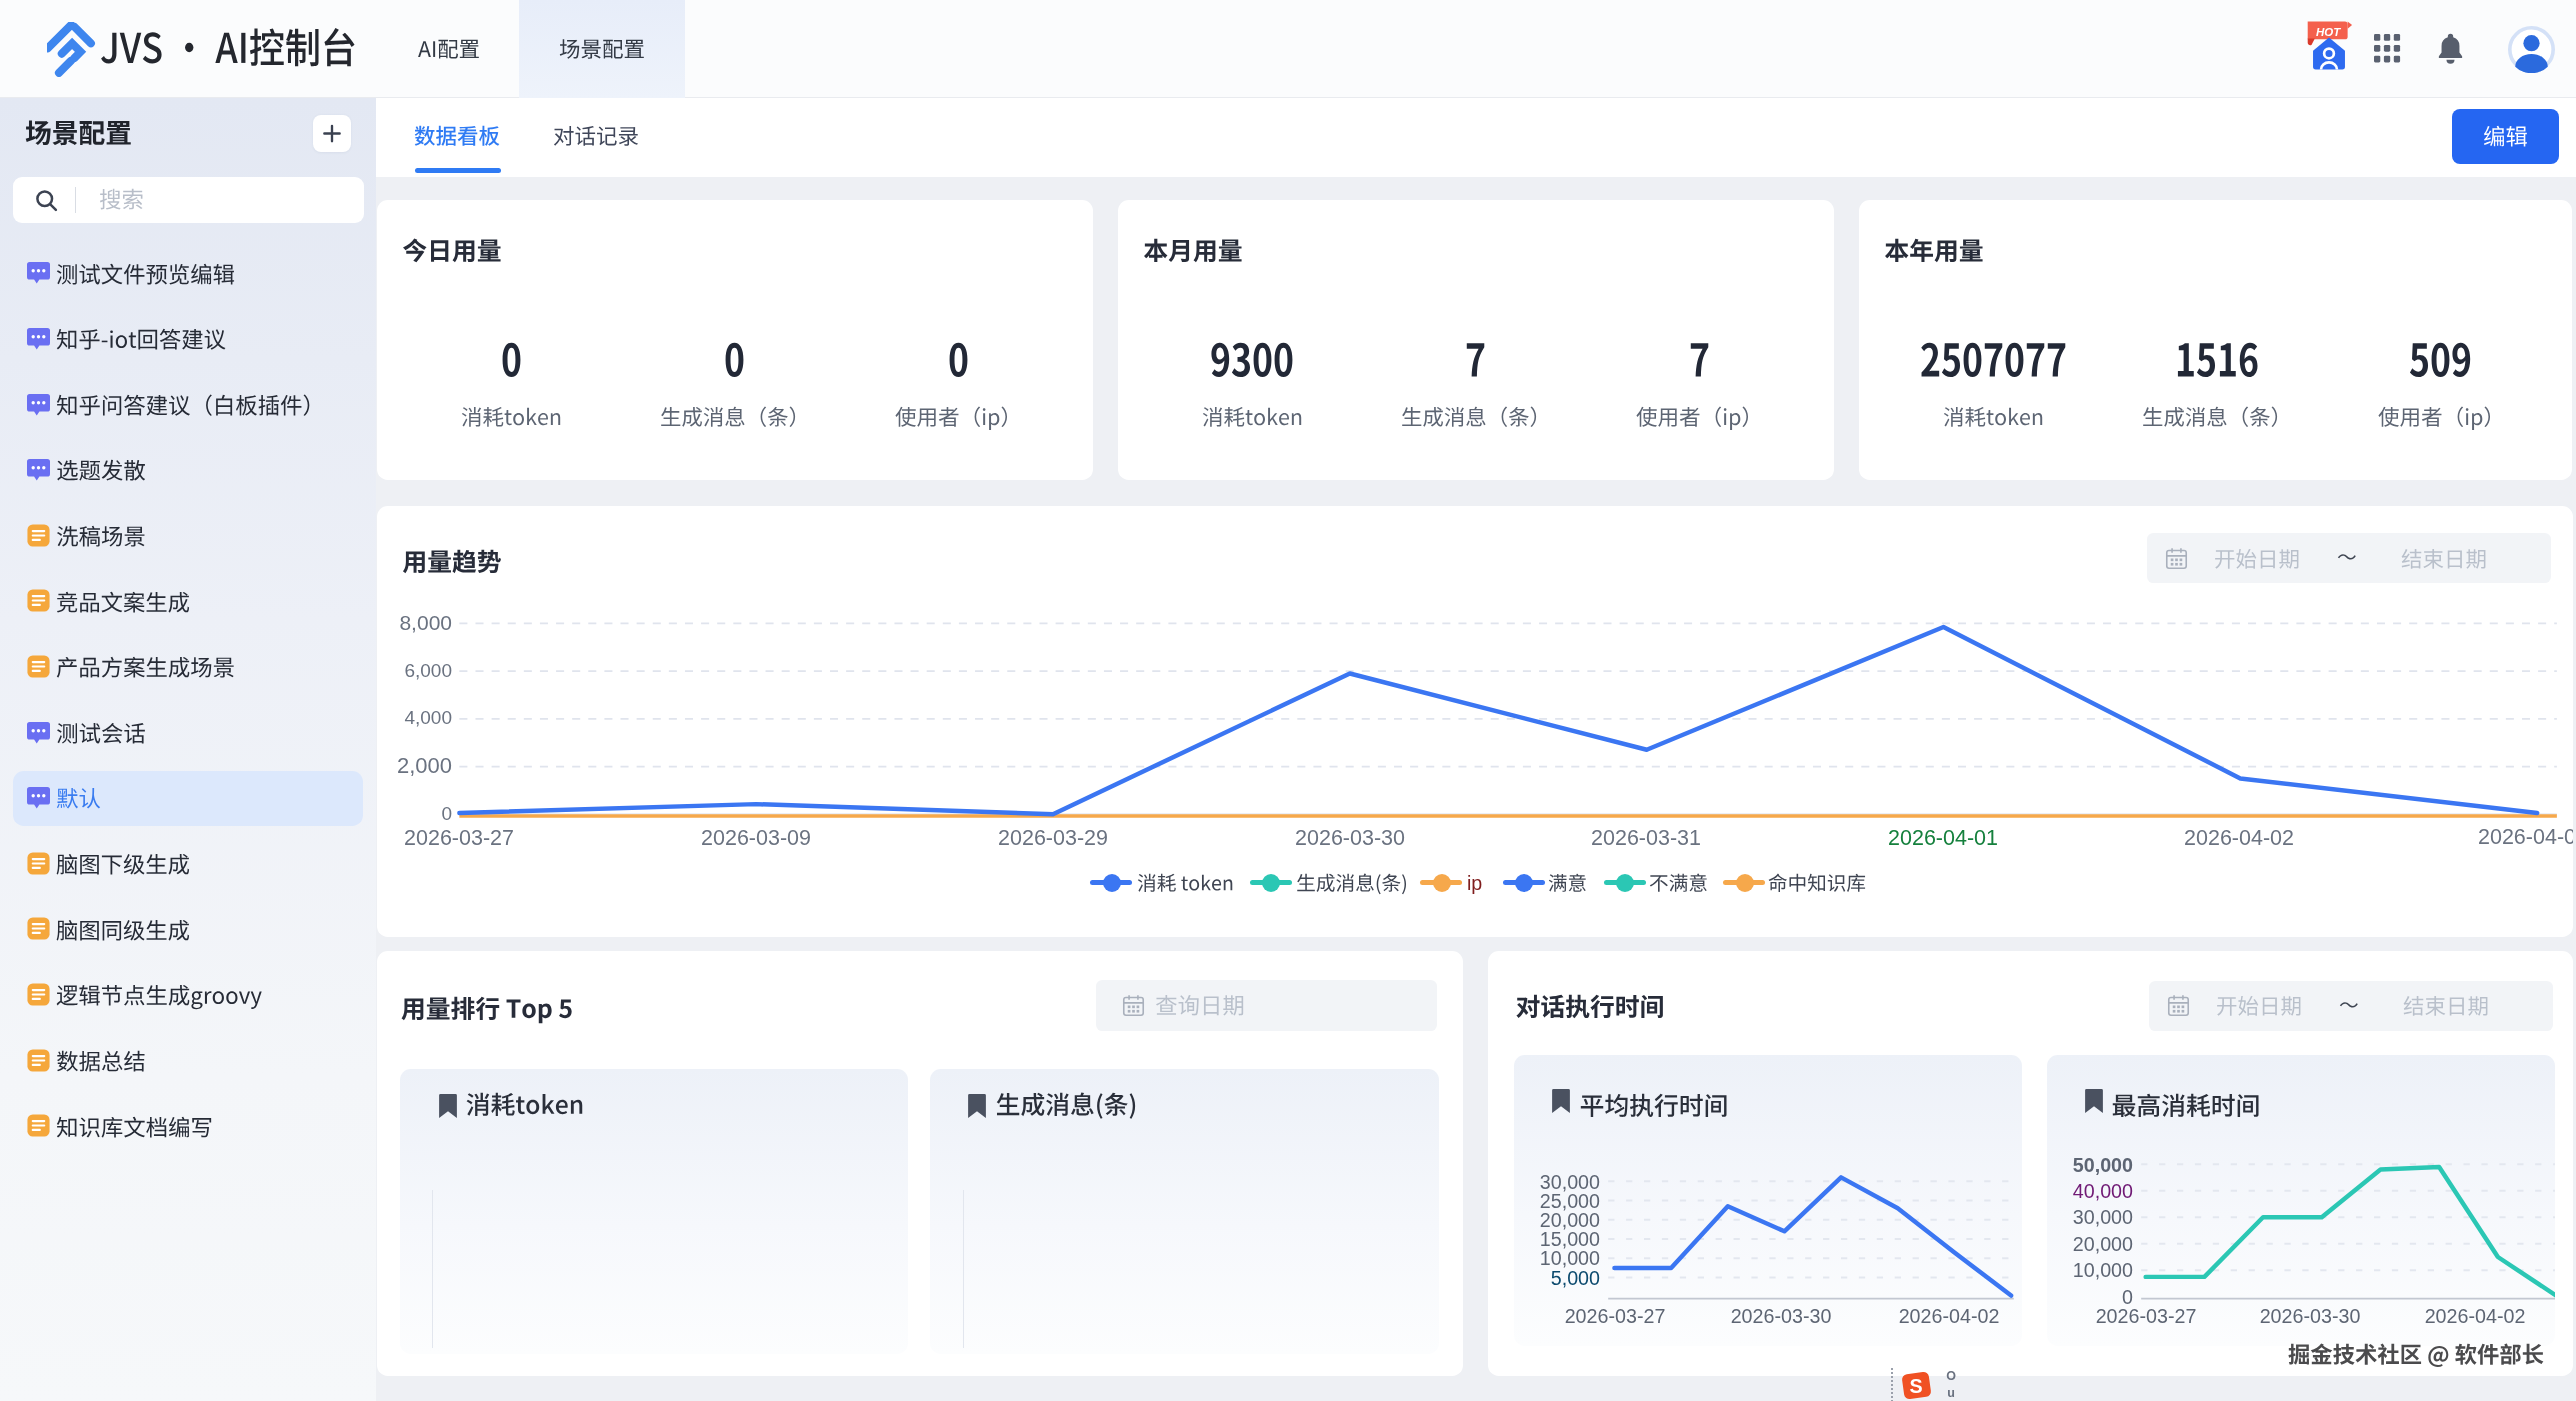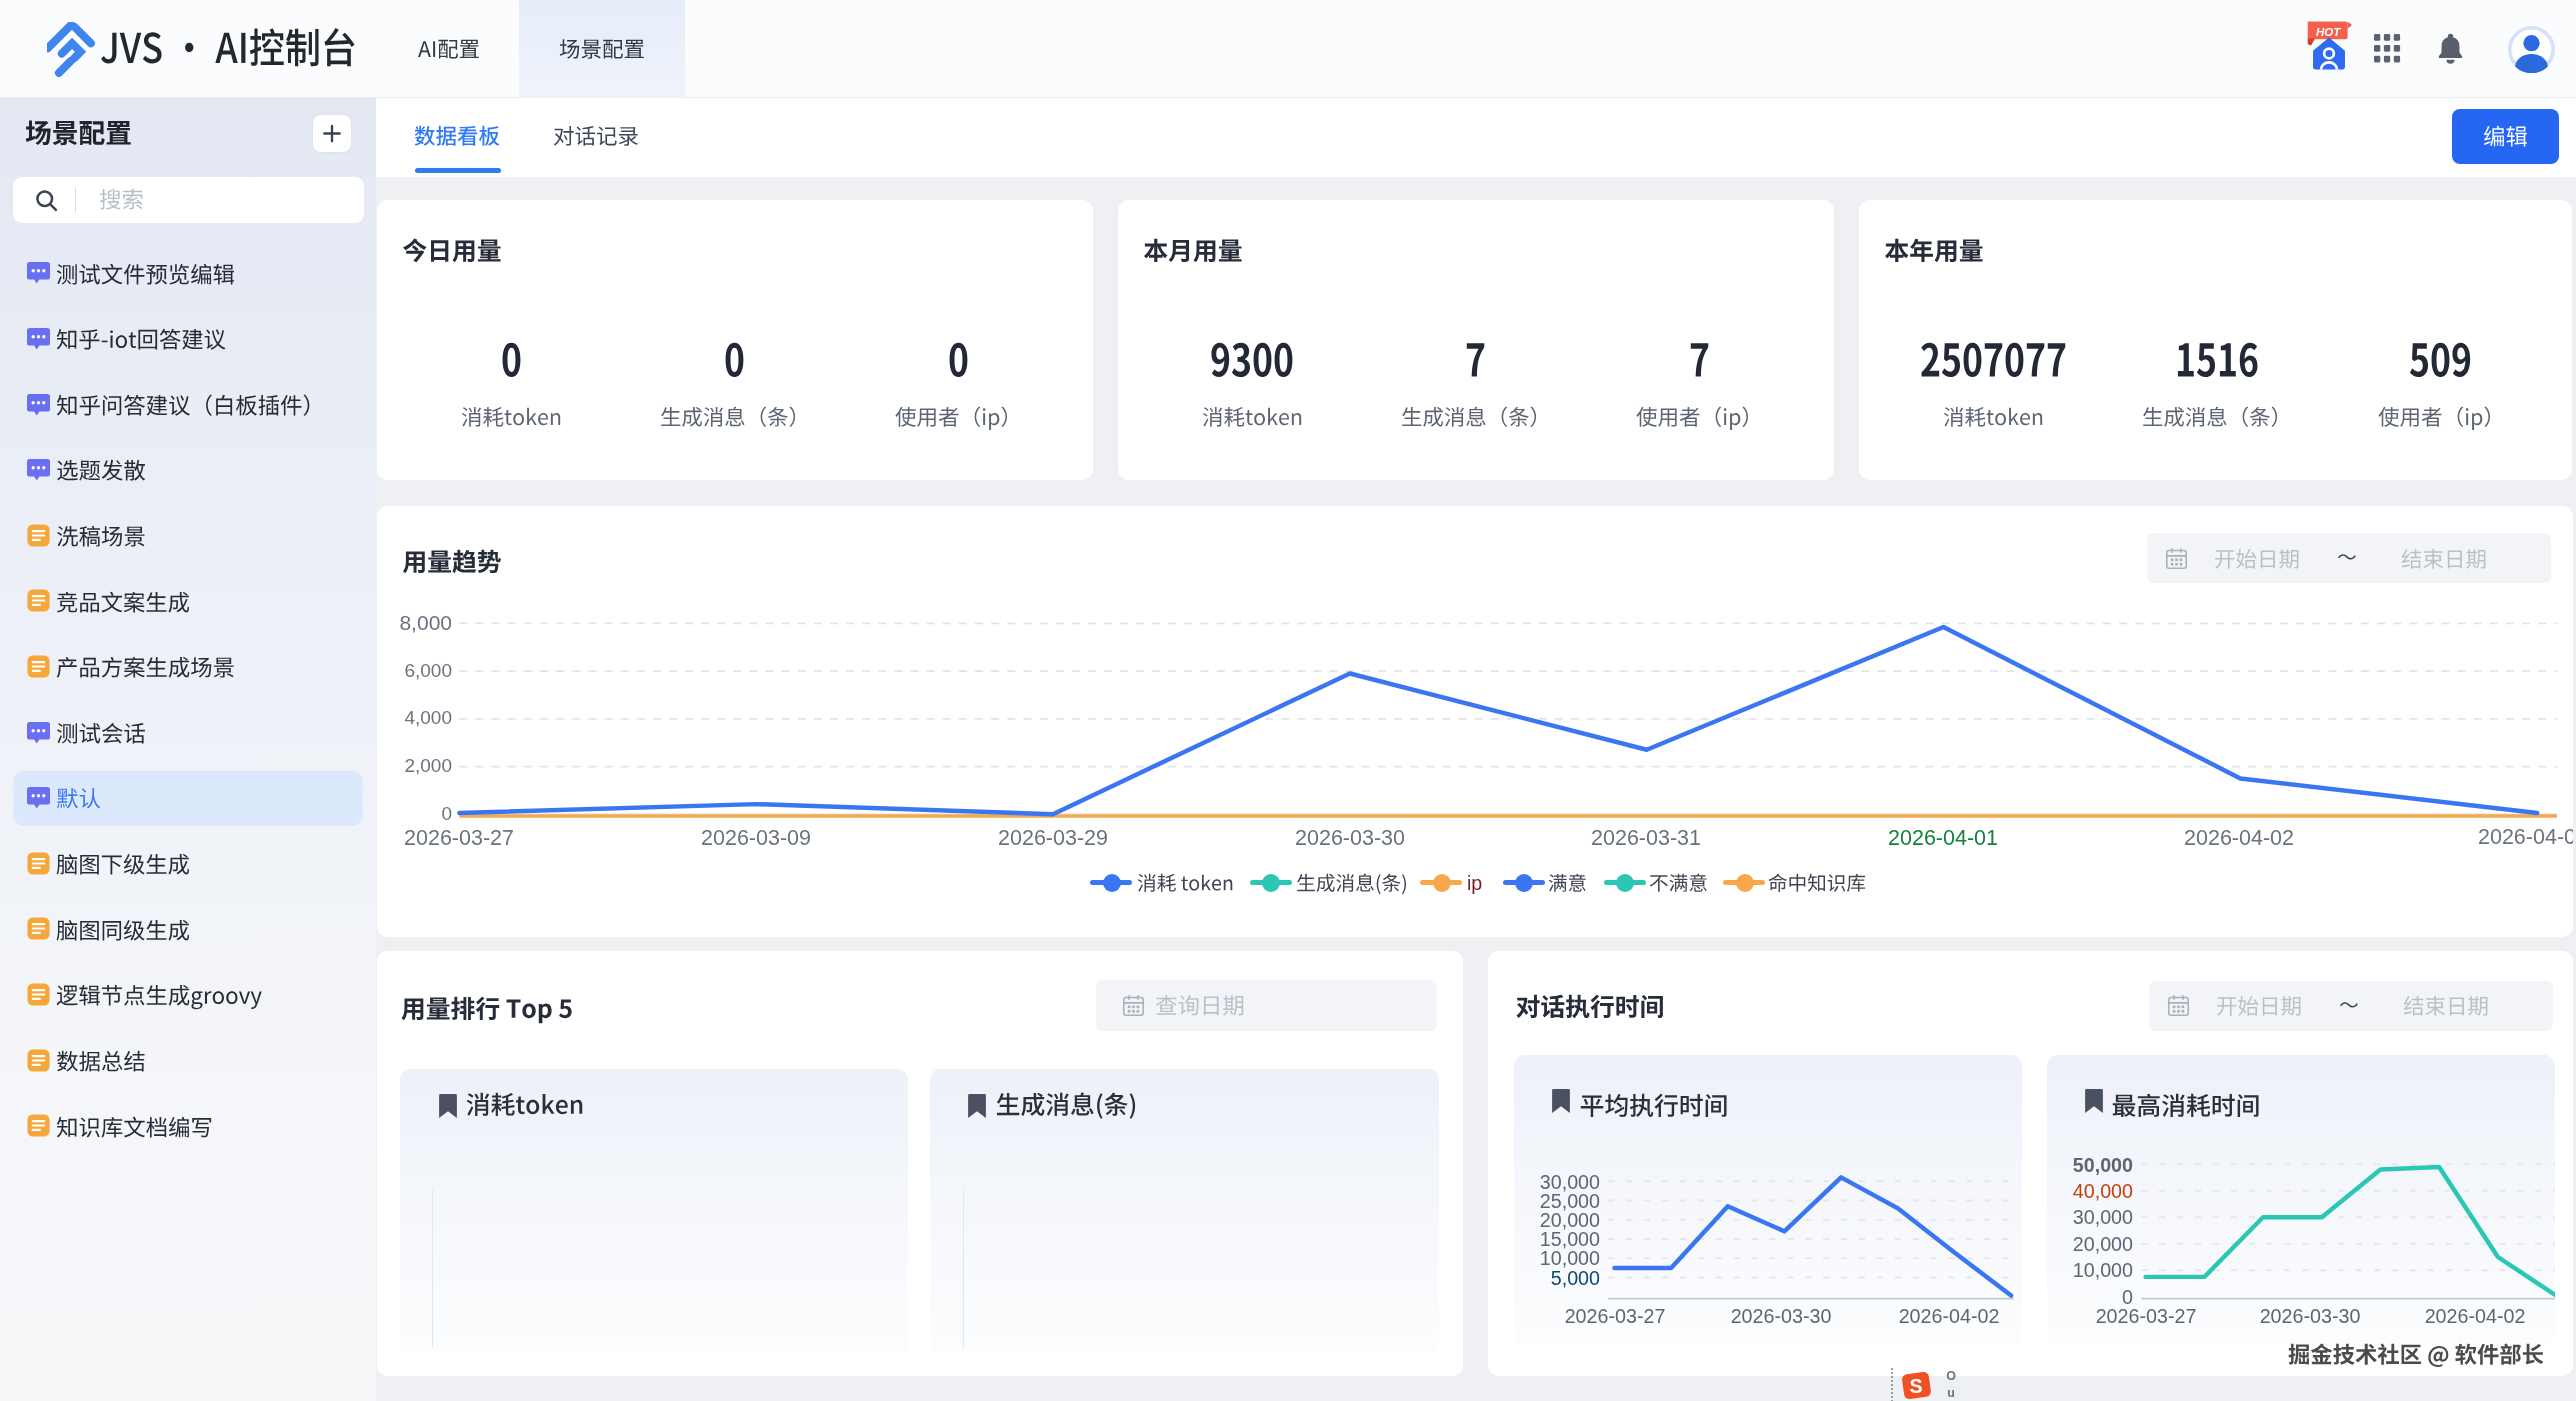--- a/index.html
+++ b/index.html
@@ -753,21 +753,21 @@
 <svg style="position:absolute;left:377px;top:506px" width="2196" height="431" viewBox="0 0 2453 481">
     <path d="M92 290.8 H2435" stroke="#e0e4ed" stroke-width="2" stroke-dasharray="9 9" fill="none"></path>
     <path d="M92 237.5 H2435" stroke="#e0e4ed" stroke-width="2" stroke-dasharray="9 9" fill="none"></path>
     <path d="M92 184.2 H2435" stroke="#e0e4ed" stroke-width="2" stroke-dasharray="9 9" fill="none"></path>
     <path d="M92 131.0 H2435" stroke="#e0e4ed" stroke-width="2" stroke-dasharray="9 9" fill="none"></path>
     <path d="M92 344 H2435" stroke="#e6e9f0" stroke-width="2" fill="none"></path>
     <path d="M92 346 H2435" stroke="#f6a84b" stroke-width="4" fill="none"></path>
     <polyline points="92.0,342.7 423.6,332.8 755.1,344.0 1086.7,186.9 1418.3,272.1 1749.8,135.0 2081.4,304.1 2413.0,342.7" fill="none" stroke="#3b76f2" stroke-width="5" stroke-linejoin="round" stroke-linecap="round"></polyline>
   </svg>
 <div style="position:absolute;left:452px;transform:translateX(-100%);top:802px;height:24px;line-height:24px;font-size:19px;font-weight:400;color:#6a7280;white-space:nowrap">0</div>
-<div style="position:absolute;left:452px;transform:translateX(-100%);top:754px;height:24px;line-height:24px;font-size:19px;font-weight:400;color:#6a7280;white-space:nowrap">2,000</div>
+<div style="position:absolute;left:452px;transform:translateX(-100%);top:754px;height:24px;line-height:24px;font-size:22px;font-weight:400;color:#6a7280;white-space:nowrap">2,000</div>
 <div style="position:absolute;left:452px;transform:translateX(-100%);top:706px;height:24px;line-height:24px;font-size:19px;font-weight:400;color:#6a7280;white-space:nowrap">4,000</div>
 <div style="position:absolute;left:452px;transform:translateX(-100%);top:659px;height:24px;line-height:24px;font-size:19px;font-weight:400;color:#6a7280;white-space:nowrap">6,000</div>
 <div style="position:absolute;left:452px;transform:translateX(-100%);top:611px;height:24px;line-height:24px;font-size:21px;font-weight:400;color:#6a7280;white-space:nowrap">8,000</div>
 <div style="position:absolute;left:459px;transform:translateX(-50%);top:824px;height:28px;line-height:28px;font-size:21.5px;font-weight:400;color:#6a7280;white-space:nowrap">2026-03-27</div>
 <div style="position:absolute;left:756px;transform:translateX(-50%);top:824px;height:28px;line-height:28px;font-size:21.5px;font-weight:400;color:#6a7280;white-space:nowrap">2026-03-09</div>
 <div style="position:absolute;left:1053px;transform:translateX(-50%);top:824px;height:28px;line-height:28px;font-size:21.5px;font-weight:400;color:#6a7280;white-space:nowrap">2026-03-29</div>
 <div style="position:absolute;left:1350px;transform:translateX(-50%);top:824px;height:28px;line-height:28px;font-size:21.5px;font-weight:400;color:#6a7280;white-space:nowrap">2026-03-30</div>
 <div style="position:absolute;left:1646px;transform:translateX(-50%);top:824px;height:28px;line-height:28px;font-size:21.5px;font-weight:400;color:#6a7280;white-space:nowrap">2026-03-31</div>
 <div style="position:absolute;left:1943px;transform:translateX(-50%);top:824px;height:28px;line-height:28px;font-size:21.5px;font-weight:400;color:#15803d;white-space:nowrap">2026-04-01</div>
 <div style="position:absolute;left:2239px;transform:translateX(-50%);top:824px;height:28px;line-height:28px;font-size:21.5px;font-weight:400;color:#6a7280;white-space:nowrap">2026-04-02</div>
@@ -995,21 +995,21 @@
     <path d="M105 181.2 H569" stroke="#e3e7ef" stroke-width="2" stroke-dasharray="7 13" fill="none"></path>
     <path d="M105 151.6 H569" stroke="#e3e7ef" stroke-width="2" stroke-dasharray="7 13" fill="none"></path>
     <path d="M105 122.0 H569" stroke="#e3e7ef" stroke-width="2" stroke-dasharray="7 13" fill="none"></path>
     <path d="M105 272 H569" stroke="#c2c7d1" stroke-width="2" fill="none"></path>
     <polyline points="110.0,247.8 175.6,247.8 241.1,181.2 306.7,181.2 372.3,127.9 437.8,125.0 503.4,225.6 569.0,269.1" fill="none" stroke="#2bc7b4" stroke-width="5" stroke-linejoin="round" stroke-linecap="round"></polyline>
   </svg>
 <div style="position:absolute;left:2133px;transform:translateX(-100%);top:1284px;height:26px;line-height:26px;font-size:19.7px;font-weight:400;color:#5d6573;white-space:nowrap">0</div>
 <div style="position:absolute;left:2133px;transform:translateX(-100%);top:1257px;height:26px;line-height:26px;font-size:19.7px;font-weight:400;color:#5d6573;white-space:nowrap">10,000</div>
 <div style="position:absolute;left:2133px;transform:translateX(-100%);top:1231px;height:26px;line-height:26px;font-size:19.7px;font-weight:400;color:#5d6573;white-space:nowrap">20,000</div>
 <div style="position:absolute;left:2133px;transform:translateX(-100%);top:1204px;height:26px;line-height:26px;font-size:19.7px;font-weight:400;color:#5d6573;white-space:nowrap">30,000</div>
-<div style="position:absolute;left:2133px;transform:translateX(-100%);top:1178px;height:26px;line-height:26px;font-size:19.7px;font-weight:400;color:#c2410c;white-space:nowrap">40,000</div>
+<div style="position:absolute;left:2133px;transform:translateX(-100%);top:1178px;height:26px;line-height:26px;font-size:19.7px;font-weight:400;color:#701a75;white-space:nowrap">40,000</div>
 <div style="position:absolute;left:2133px;transform:translateX(-100%);top:1152px;height:26px;line-height:26px;font-size:19.7px;font-weight:700;color:#5d6573;white-space:nowrap">50,000</div>
 <div style="position:absolute;left:2146px;transform:translateX(-50%);top:1303px;height:26px;line-height:26px;font-size:19.7px;font-weight:400;color:#5d6573;white-space:nowrap">2026-03-27</div>
 <div style="position:absolute;left:2310px;transform:translateX(-50%);top:1303px;height:26px;line-height:26px;font-size:19.7px;font-weight:400;color:#5d6573;white-space:nowrap">2026-03-30</div>
 <div style="position:absolute;left:2475px;transform:translateX(-50%);top:1303px;height:26px;line-height:26px;font-size:19.7px;font-weight:400;color:#5d6573;white-space:nowrap">2026-04-02</div>
 <svg class="t" style="left:2288px;top:1343px;z-index:50;width:256px;height:28px;" viewBox="0 0 11461 1250" fill="#4b4b4d">
     <g transform="translate(0,880) scale(1,-1)">
       <use href="#q166" x="0"></use>
       <use href="#q167" x="1000"></use>
       <use href="#q168" x="2000"></use>
       <use href="#q169" x="3000"></use>

